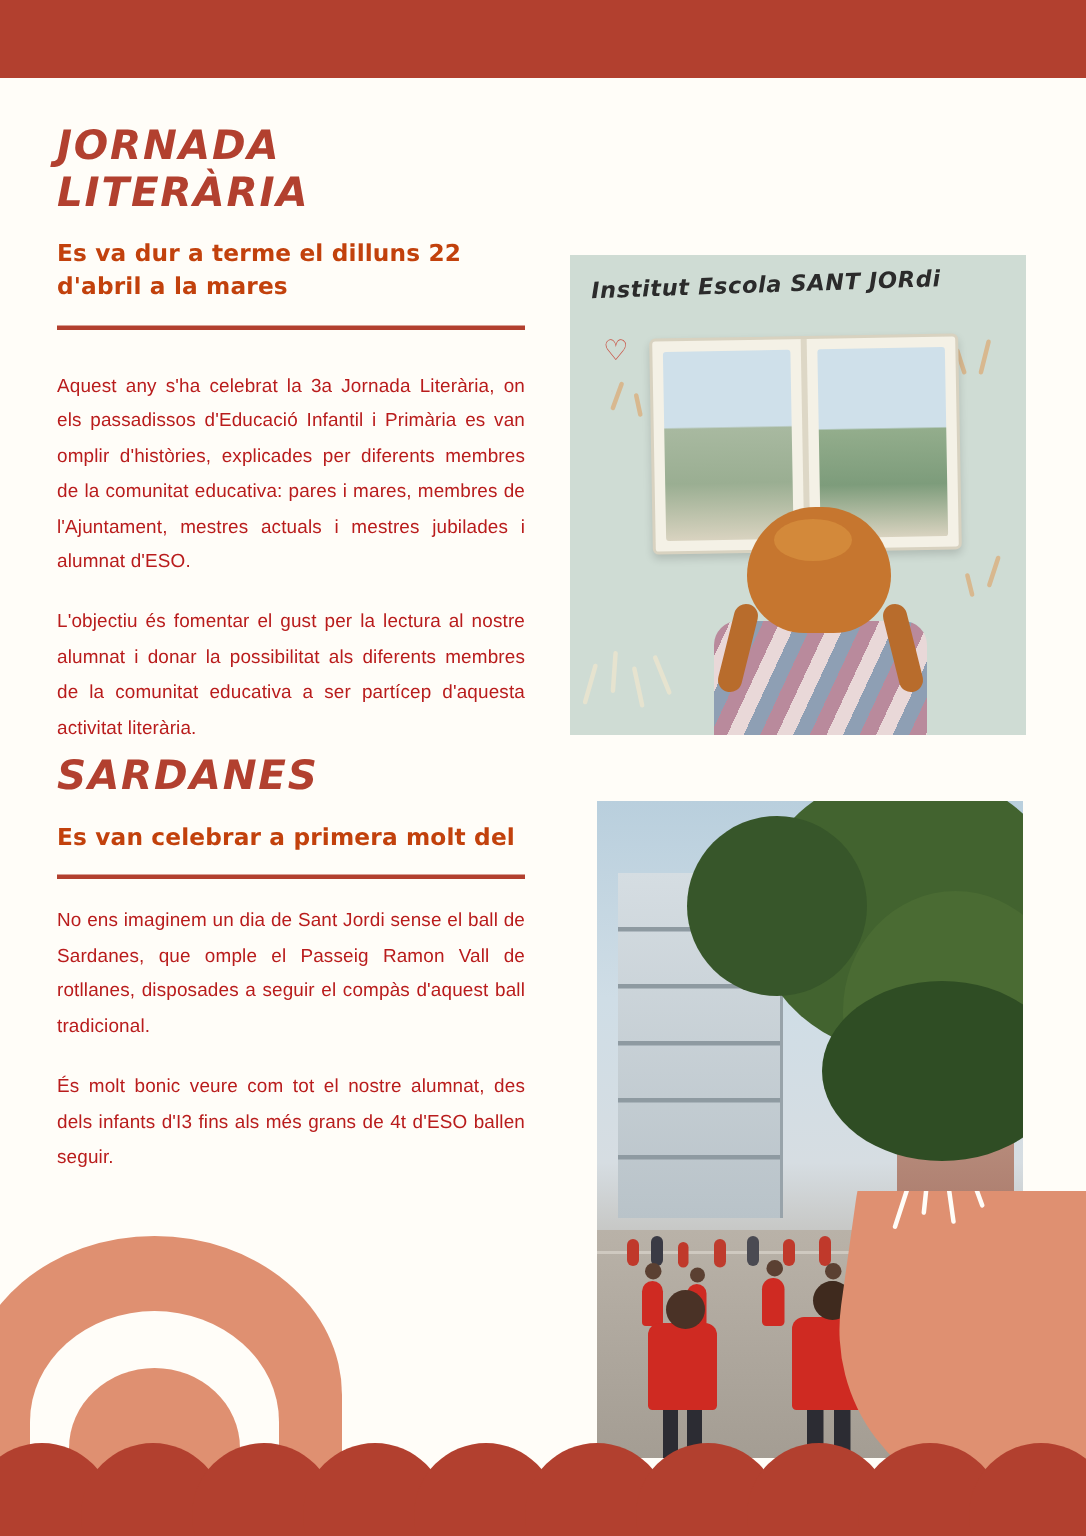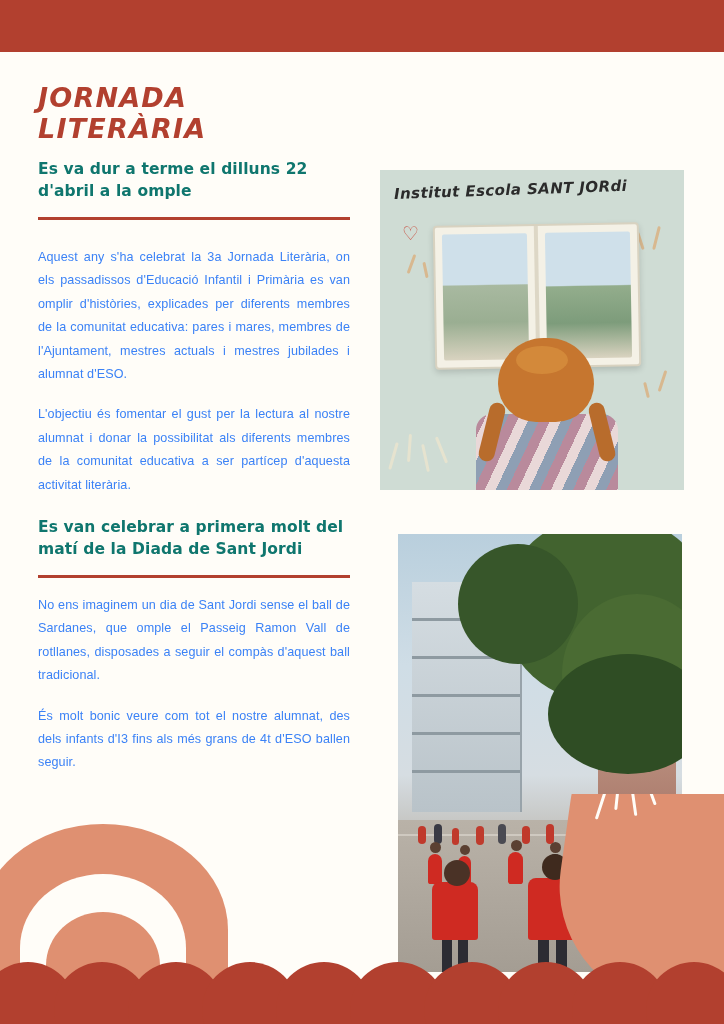--- a/index.html
+++ b/index.html
@@ -124,36 +124,36 @@
     letter-spacing: 1.2px;
     color: #b2402f;
     margin: 0;
     padding: 0;
     text-transform: uppercase;
   }
   .subtitle {
     font-family: "DejaVu Sans", sans-serif;
     font-size: 15.5px;
     font-weight: bold;
-    color: #0f766e;
+    color: #c2410c;
     line-height: 1.45;
     margin-top: 14px;
     letter-spacing: 0.1px;
   }
   .rule {
     width: 312px;
     height: 3px;
     background: #b2402f;
     margin-top: 14px;
   }
   p.body-text {
     font-family: "Liberation Sans", sans-serif;
     font-size: 12.6px;
     line-height: 1.86;
-    color: #3b82f6;
+    color: #b91c1c;
     text-align: justify;
     margin: 0;
     letter-spacing: 0.1px;
   }
   .para-gap { height: 17px; }
 
   
   #jornada-block { position: absolute; left: 38px; top: 30px; width: 312px; }
   #jornada-text { margin-top: 26px; }
   #sardanes-block { position: absolute; left: 38px; top: 450px; width: 312px; }
@@ -359,34 +359,34 @@
 <div class="page">
 
   <div class="top-band"></div>
 
   <div class="content">
 
     <div id="jornada-block">
       <h1 class="section-title">JORNADA LITERÀRIA</h1>
       <div class="subtitle">
         <div>Es va dur a terme el dilluns 22</div>
-        <div>d'abril a la omple</div>
+        <div>d'abril a la mares</div>
       </div>
       <div class="rule"></div>
       <div id="jornada-text">
         <p class="body-text">Aquest any s'ha celebrat la 3a Jornada Literària, on els passadissos d'Educació Infantil i Primària es van omplir d'històries, explicades per diferents membres de la comunitat educativa: pares i mares, membres de l'Ajuntament, mestres actuals i mestres jubilades i alumnat d'ESO.</p>
         <div class="para-gap"></div>
         <p class="body-text">L'objectiu és fomentar el gust per la lectura al nostre alumnat i donar la possibilitat als diferents membres de la comunitat educativa a ser partícep d'aquesta activitat literària.</p>
       </div>
     </div>
 
     <div id="sardanes-block">
+      <h1 class="section-title">SARDANES</h1>
       <div class="subtitle">
         <div>Es van celebrar a primera molt del</div>
-        <div>matí de la Diada de Sant Jordi</div>
       </div>
       <div class="rule"></div>
       <div id="sardanes-text">
         <p class="body-text">No ens imaginem un dia de Sant Jordi sense el ball de Sardanes, que omple el Passeig Ramon Vall de rotllanes, disposades a seguir el compàs d'aquest ball tradicional.</p>
         <div class="para-gap"></div>
         <p class="body-text">És molt bonic veure com tot el nostre alumnat, des dels infants d'I3 fins als més grans de 4t d'ESO ballen seguir.</p>
       </div>
     </div>
 
     <div class="illus-card">

